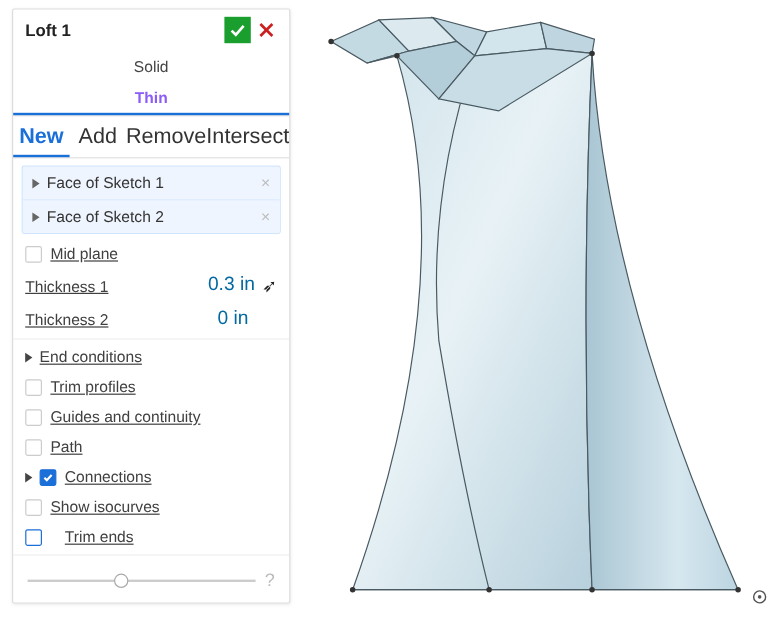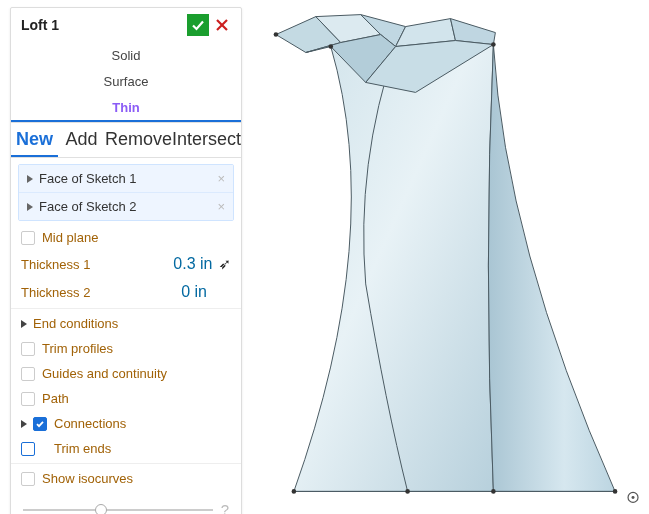--- a/index.html
+++ b/index.html
@@ -22,21 +22,21 @@
   .profile-item { background: #eef5ff; border-top: 1px solid #dbeafe; padding: 6px 8px; font-size: 13px; color: #333; display: flex; align-items: center; cursor: pointer; }
   .profile-item:first-of-type { border-top: none; }
   .chev { display: inline-block; width: 0; height: 0; border-top: 4px solid transparent; border-bottom: 4px solid transparent; border-left: 6px solid #666; margin-right: 6px; }
   .item-x { margin-left: auto; color: #bbb; font-size: 13px; cursor: pointer; }
   .row { display: flex; align-items: center; padding: 5px 10px; font-size: 13px; color: #333; }
   .row.divider { border-bottom: 1px solid #eee; padding-bottom: 7px; margin-bottom: 2px; gap: 12px; }
   .checkbox { width: 14px; height: 14px; border: 1.5px solid #ccc; border-radius: 2px; margin-right: 7px; display: inline-flex; align-items: center; justify-content: center; cursor: pointer; flex-shrink: 0; }
   .checkbox.checked { border-color: #1a6fd8; background: #1a6fd8; }
   .checkbox.outline-blue { border-color: #1a6fd8; }
   .chev-exp { display: inline-block; width: 0; height: 0; border-top: 4px solid transparent; border-bottom: 4px solid transparent; border-left: 6px solid #444; margin-right: 6px; cursor: pointer; }
-  .label { flex: 1; color: #a16207; }
+  .label { flex: 1; color: #404040; text-decoration: underline; }
   .val { color: #0369a1; font-size: 16px; margin-right: 6px; }
   .arrow-ic { font-size: 15px; color: #222; cursor: pointer; }
   .slider-row { padding: 10px 12px 10px; display: flex; align-items: center; }
   .slider { flex: 1; position: relative; height: 14px; }
   .slider-track { position: absolute; left: 0; right: 0; top: 6px; height: 2px; background: #ccc; }
   .slider-thumb { position: absolute; top: 1px; left: 38%; width: 12px; height: 12px; border-radius: 50%; background: #fff; border: 1px solid #aaa; cursor: pointer; }
   .help-ic { color: #bbb; font-size: 15px; margin-left: 8px; cursor: pointer; }
   .viewport { position: absolute; left: 246px; top: 4px; right: 4px; bottom: 4px; background: #fff; }
   .check-mark { stroke: #fff; stroke-width: 2.2; fill: none; }
 </style>
@@ -54,21 +54,20 @@
     <span class="hdr-btn cancel">
       <svg width="14" height="14" viewBox="0 0 14 14">
           <line x1="2" y1="2" x2="12" y2="12" stroke="#cc1f1f" stroke-width="2.2"></line>
           <line x1="12" y1="2" x2="2" y2="12" stroke="#cc1f1f" stroke-width="2.2"></line>
         </svg>
     </span>
   </div>
 
   <div class="tabs">
     <div class="tab">Solid</div>
-    <div class="tab">Surface</div>
     <div class="tab active">Thin</div>
   </div>
 
   <div class="subtabs">
     <div class="subtab active">New</div>
     <div class="subtab">Add</div>
     <div class="subtab">Remove</div>
     <div class="subtab">Intersect</div>
   </div>
 
@@ -124,28 +123,28 @@
   <div class="row">
     <span class="chev-exp"></span>
     <span class="checkbox checked">
       <svg width="10" height="10" viewBox="0 0 10 10">
           <polyline points="2,5.2 4,7.2 8,2.8" style="stroke:#fff;stroke-width:1.8;fill:none"></polyline>
         </svg>
     </span>
     <span class="label">Connections</span>
   </div>
 
+  <div class="row">
+    <span class="checkbox"></span>
+    <span class="label">Show isocurves</span>
+  </div>
+
   <div class="row divider">
     <span class="checkbox outline-blue"></span>
     <span class="label">Trim ends</span>
-  </div>
-
-  <div class="row">
-    <span class="checkbox"></span>
-    <span class="label">Show isocurves</span>
   </div>
 
   <div class="slider-row">
     <div class="slider">
       <div class="slider-track"></div>
       <div class="slider-thumb"></div>
     </div>
     <span class="help-ic">?</span>
   </div>
 </div>

